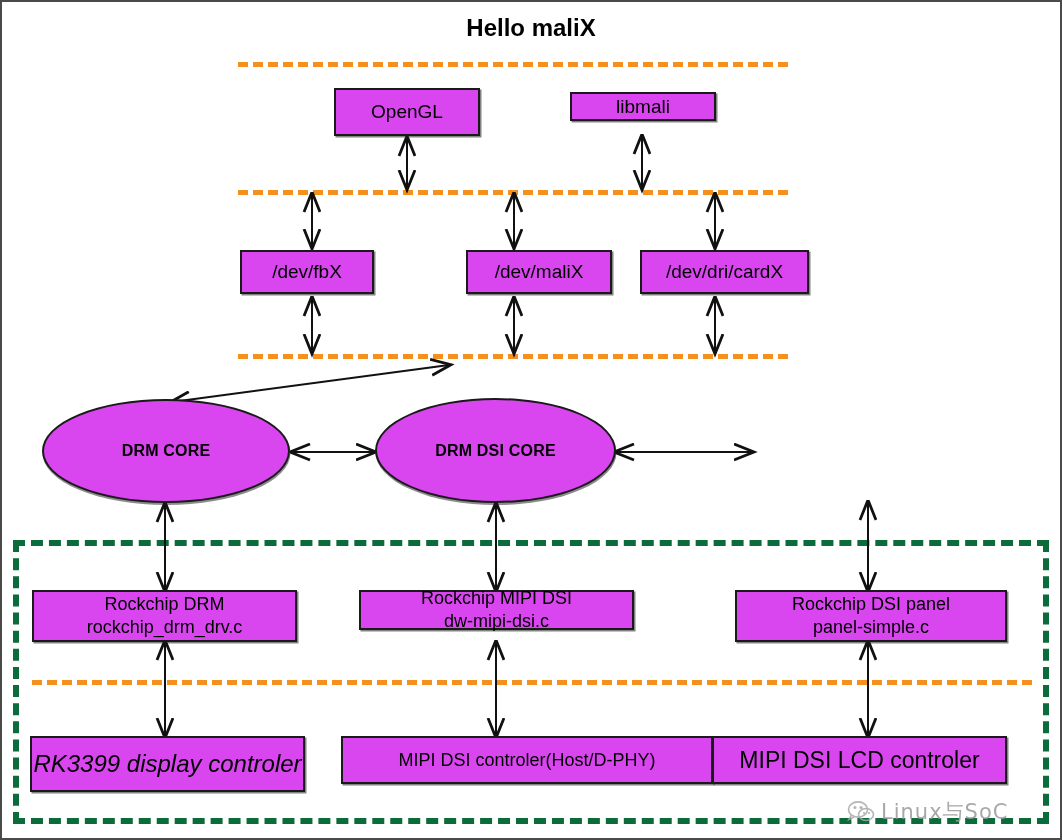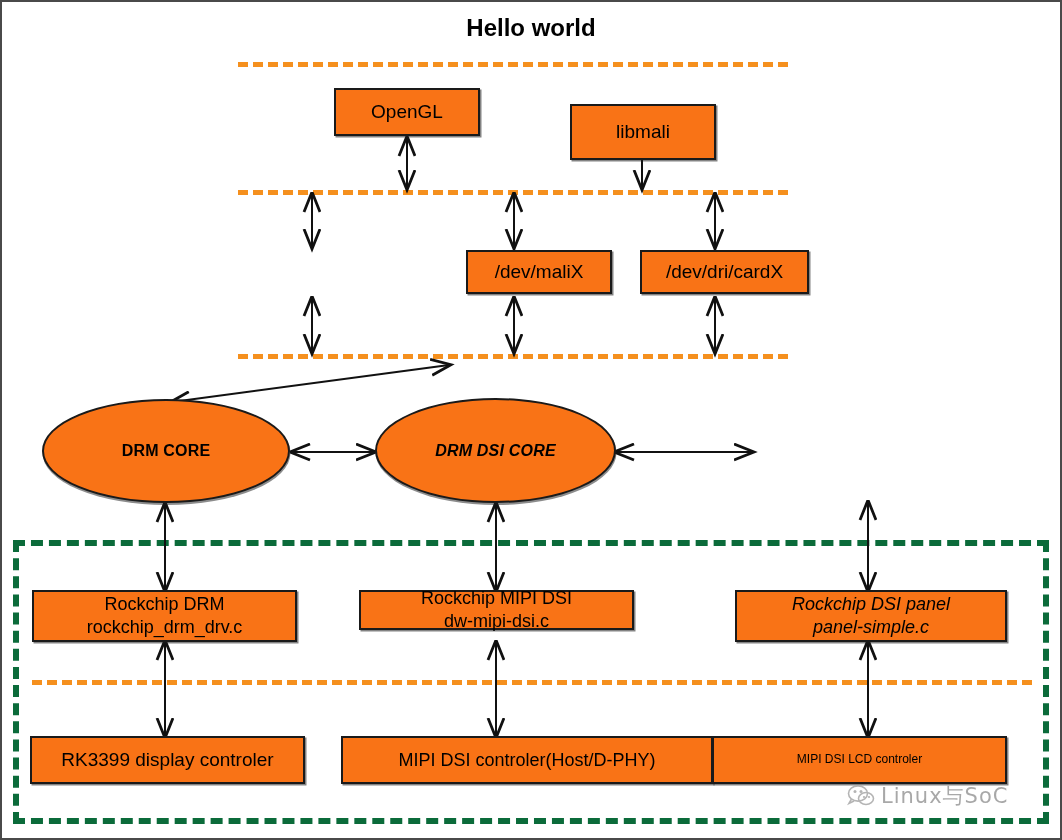--- a/index.html
+++ b/index.html
@@ -27,21 +27,21 @@
     height: 840px;
     pointer-events: none;
   }
   .node {
     position: absolute;
     box-sizing: border-box;
     display: flex;
     flex-direction: column;
     align-items: center;
     justify-content: center;
-    background: #f97316;
+    background: #d946ef;
     text-align: center;
     color: #000000;
   }
   .boxnode {
     border: 2px solid #1a1a1a;
     box-shadow: 1.5px 1.5px 0 rgba(30,30,30,0.55);
     font-size: 19px;
     line-height: 1.15;
   }
   .boxnode .line2 {
@@ -92,21 +92,21 @@
   }
   .watermark .wm-text {
     font-family: "DejaVu Sans", sans-serif;
   }
 </style>
 </head>
 <body>
 
 <div id="canvas">
 
-  <div class="title">Hello world</div>
+  <div class="title">Hello maliX</div>
 
   <div class="hrule" style="left:236px; top:60px; width:550px;"></div>
   <div class="hrule" style="left:236px; top:188px; width:550px;"></div>
   <div class="hrule" style="left:236px; top:352px; width:550px;"></div>
   <div class="hrule" style="left:30px; top:678px; width:1000px;"></div>
 
   <div class="green-region" style="left:11px; top:538px; width:1036px; height:284px;"></div>
 
   <svg id="svg-layer" viewBox="0 0 1062 840">
     <defs>
@@ -149,62 +149,65 @@
 
       <line x1="163" y1="640" x2="163" y2="734" marker-end="url(#ah)" marker-start="url(#ah-start)"></line>
       <line x1="494" y1="640" x2="494" y2="734" marker-end="url(#ah)" marker-start="url(#ah-start)"></line>
       <line x1="866" y1="640" x2="866" y2="734" marker-end="url(#ah)" marker-start="url(#ah-start)"></line>
     </g>
   </svg>
 
   <div class="node boxnode" style="left:332px; top:86px; width:146px; height:48px;">
     <span>OpenGL</span>
   </div>
-  <div class="node boxnode" style="left:568px; top:102px; width:146px; height:56px;">
+  <div class="node boxnode" style="left:568px; top:90px; width:146px; height:29px;">
     <span>libmali</span>
   </div>
 
+  <div class="node boxnode" style="left:238px; top:248px; width:134px; height:44px;">
+    <span>/dev/fbX</span>
+  </div>
   <div class="node boxnode" style="left:464px; top:248px; width:146px; height:44px;">
     <span>/dev/maliX</span>
   </div>
   <div class="node boxnode" style="left:638px; top:248px; width:169px; height:44px;">
     <span>/dev/dri/cardX</span>
   </div>
 
   <div class="node ellipse-node" style="left:40px; top:397px; width:248px; height:104px;">
     <span>DRM CORE</span>
   </div>
-  <div class="node ellipse-node" style="left:373px; top:396px; width:241px; height:105px;font-style:italic;">
+  <div class="node ellipse-node" style="left:373px; top:396px; width:241px; height:105px;">
     <span>DRM DSI CORE</span>
   </div>
 
   <div class="node boxnode driver-box" style="left:30px; top:588px; width:265px; height:52px;">
     <span>Rockchip DRM</span>
     <span class="line2">rockchip_drm_drv.c</span>
   </div>
   <div class="node boxnode driver-box" style="left:357px; top:588px; width:275px; height:40px;">
     <span>Rockchip MIPI DSI</span>
     <span class="line2">dw-mipi-dsi.c</span>
   </div>
-  <div class="node boxnode driver-box" style="left:733px; top:588px; width:272px; height:52px;font-style:italic;">
+  <div class="node boxnode driver-box" style="left:733px; top:588px; width:272px; height:52px;">
     <span>Rockchip DSI panel</span>
     <span class="line2">panel-simple.c</span>
   </div>
 
-  <div class="node boxnode" style="left:28px; top:734px; width:275px; height:48px; font-size:19px;">
+  <div class="node boxnode" style="left:28px; top:734px; width:275px; height:56px; font-size:24px;font-style:italic;">
     <span>RK3399 display controler</span>
   </div>
   <div class="node boxnode" style="left:339px; top:734px; width:372px; height:48px; font-size:18px;">
     <span>MIPI DSI controler(Host/D-PHY)</span>
   </div>
-  <div class="node boxnode" style="left:710px; top:734px; width:295px; height:48px; font-size:12px;">
+  <div class="node boxnode" style="left:710px; top:734px; width:295px; height:48px; font-size:23px;">
     <span>MIPI DSI LCD controler</span>
   </div>
 
-  <div class="watermark" style="left:845px; top:780px;">
+  <div class="watermark" style="left:845px; top:796px;">
     <svg width="28" height="24" viewBox="0 0 28 24">
       <ellipse cx="11" cy="9.5" rx="9.5" ry="7.6" fill="none" stroke="#a8a8a8" stroke-width="1.6"></ellipse>
       <path d="M4.5,15 L2,19.5 L7,17" fill="none" stroke="#a8a8a8" stroke-width="1.6"></path>
       <circle cx="8" cy="7.5" r="1.5" fill="#a8a8a8"></circle>
       <circle cx="14" cy="7.5" r="1.5" fill="#a8a8a8"></circle>
       <ellipse cx="19" cy="14.5" rx="7.5" ry="6" fill="none" stroke="#a8a8a8" stroke-width="1.6"></ellipse>
       <circle cx="17" cy="13" r="1.1" fill="#a8a8a8"></circle>
       <circle cx="22" cy="13" r="1.1" fill="#a8a8a8"></circle>
     </svg>
     <span class="wm-text">Linux与SoC</span>

